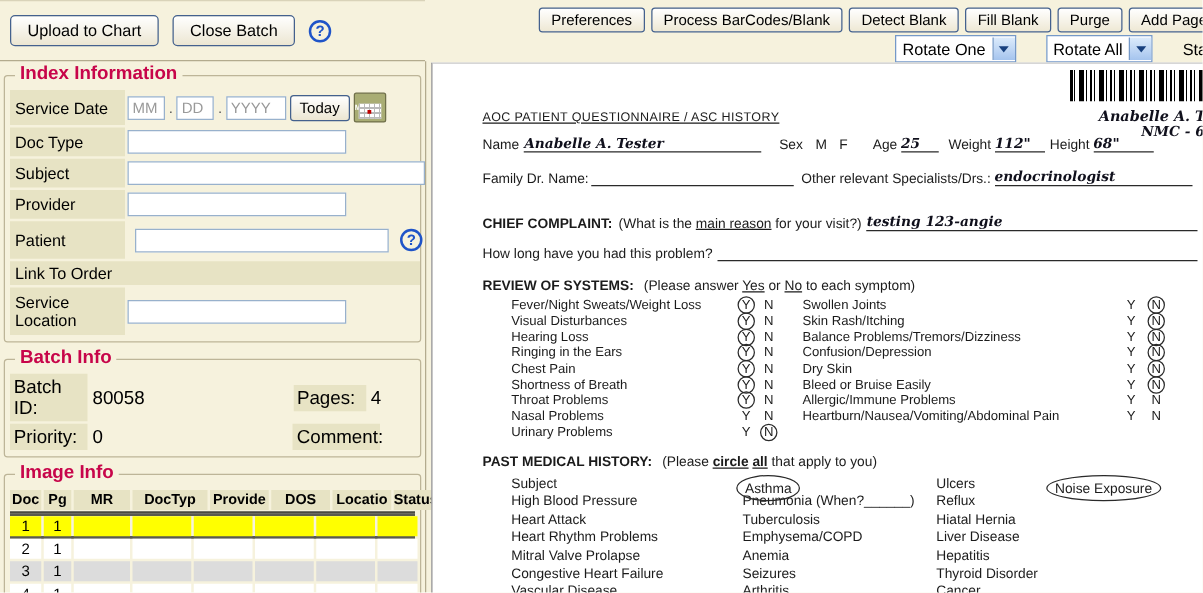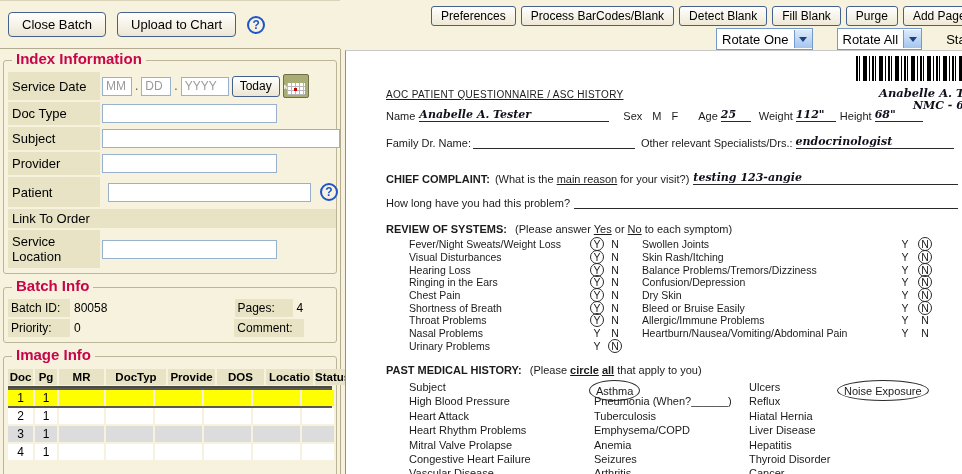--- a/index.html
+++ b/index.html
@@ -38,21 +38,21 @@
   .tin::placeholder{color:#9a9a9a}
   .dot{font-size:12px;color:#555}
   .today{font-family:inherit;font-size:12px;border:1px solid #44618e;border-radius:3px;
        background:linear-gradient(#ffffff,#ece6d2);padding:1px 7px;height:21px;cursor:pointer}
   .cal{width:24px;height:22px;border:1px solid #6f6f49;background:#a9ad74;position:relative;border-radius:2px;cursor:pointer}
   .cal .chdr{height:7px;font-size:6px;color:#fff;text-align:center;line-height:7px;font-weight:bold}
   .cal .cgrid{position:absolute;left:3px;right:3px;top:8px;bottom:2px;background:#fff;
        background-image:repeating-linear-gradient(0deg,#b9b9b9 0 1px,transparent 1px 4px),
                         repeating-linear-gradient(90deg,#b9b9b9 0 1px,transparent 1px 4px)}
   .cal .cdot{position:absolute;width:3px;height:3px;background:#c00000;left:10px;top:13px}
-  .brow{display:flex;margin:2px 1px;font-size:12px;align-items:flex-end}
+  .brow{display:flex;margin:2px 1px;font-size:15px;align-items:center}
   .blab{background:#e7e3c4;padding:2px 3px;flex:none;box-sizing:border-box}
   .bval{padding:2px 4px;box-sizing:border-box;overflow:hidden;white-space:nowrap}
   
   .itable{margin:3px 1px 0;font-size:11px}
   .ithead{display:flex;gap:2px;border-bottom:2px solid #4a4a42;padding-bottom:1px}
   .ith{background:#e7e3c4;font-weight:bold;text-align:center;padding:2px 0;font-size:11.5px;
        overflow:hidden;white-space:nowrap;flex:none}
   .itr{display:flex;gap:2px;margin-top:2px;height:16px;cursor:pointer}
   .itd{background:#fff;text-align:center;font-size:12px;line-height:16px;overflow:hidden;flex:none}
   .itr.alt .itd{background:#dcdcdc}
@@ -79,22 +79,22 @@
        transform:translate(-50%,-50%);border:1px solid #2a2a2a;border-radius:50%}
   .pmh-item{height:14.4px;font-size:11px;white-space:nowrap}
   .circ{display:inline-block;position:relative;padding:4px 2px}
   .circ::after{content:"";position:absolute;left:-5px;right:-5px;top:-1px;bottom:0;
        border:1px solid #2a2a2a;border-radius:50%}
 </style>
 </head>
 <body>
 
 <div class="topbar-left">
+  <button class="bigbtn">Upload to Chart</button>
   <button class="bigbtn">Close Batch</button>
-  <button class="bigbtn">Upload to Chart</button>
   <span class="help">?</span>
 </div>
 
 <div class="btnrow">
     <button class="xpbtn">Preferences</button>
     <button class="xpbtn">Process BarCodes/Blank</button>
     <button class="xpbtn">Detect Blank</button>
     <button class="xpbtn">Fill Blank</button>
     <button class="xpbtn">Purge</button>
     <button class="xpbtn">Add Page</button>

